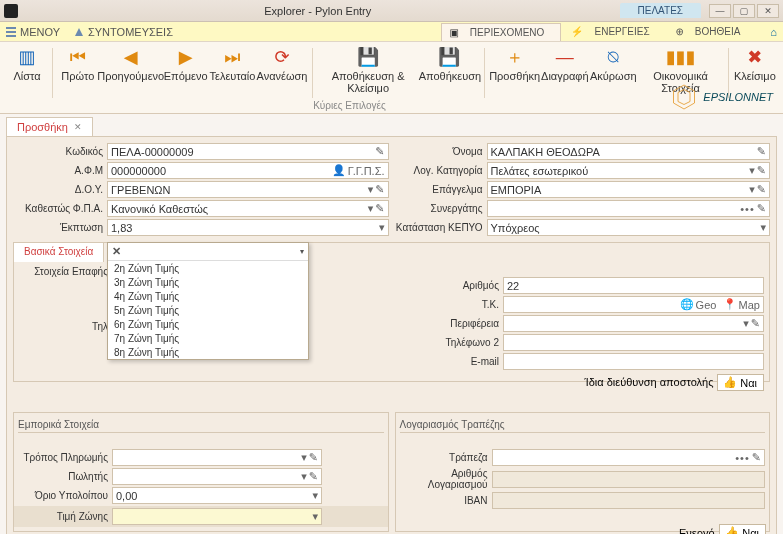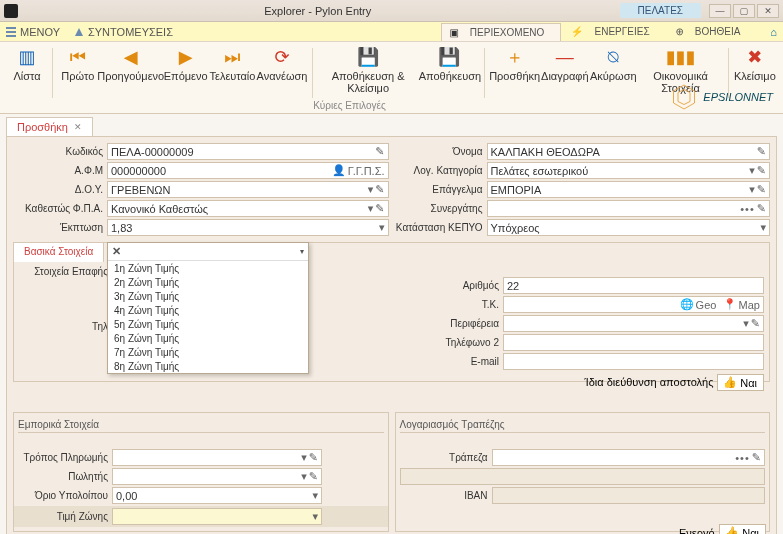--- a/index.html
+++ b/index.html
@@ -287,21 +287,20 @@
           <div class="lbl">Τηλ</div>
         </div>
     </div>
 
     <div class="dropdown-overlay">
       <div class="dd-header">
           <span class="x">✕</span>
           <span class="drop">▾</span>
         </div>
       <div id="zone-list">
-          <div class="dd-item">1η Ζώνη Τιμής</div>
           <div class="dd-item">2η Ζώνη Τιμής</div>
           <div class="dd-item">3η Ζώνη Τιμής</div>
           <div class="dd-item">4η Ζώνη Τιμής</div>
           <div class="dd-item">5η Ζώνη Τιμής</div>
           <div class="dd-item">6η Ζώνη Τιμής</div>
           <div class="dd-item">7η Ζώνη Τιμής</div>
           <div class="dd-item">8η Ζώνη Τιμής</div>
         </div>
     </div>
   </div>
@@ -389,20 +388,21 @@
       <div class="row">
           <div class="lbl-r">Τράπεζα</div>
           <div class="inp">
             <span class="adorn">
               <span class="dots">•••</span>
               <span>✎</span>
             </span>
           </div>
         </div>
       <div class="row">
+          <div class="lbl-r grayed">Αριθμός Λογαριασμού</div>
           <div class="inp" style="background:#f0e8da"></div>
         </div>
       <div class="row">
           <div class="lbl-r grayed">IBAN</div>
           <div class="inp" style="background:#f0e8da"></div>
         </div>
     </div>
   </div>
 
   <div class="footer-row">

